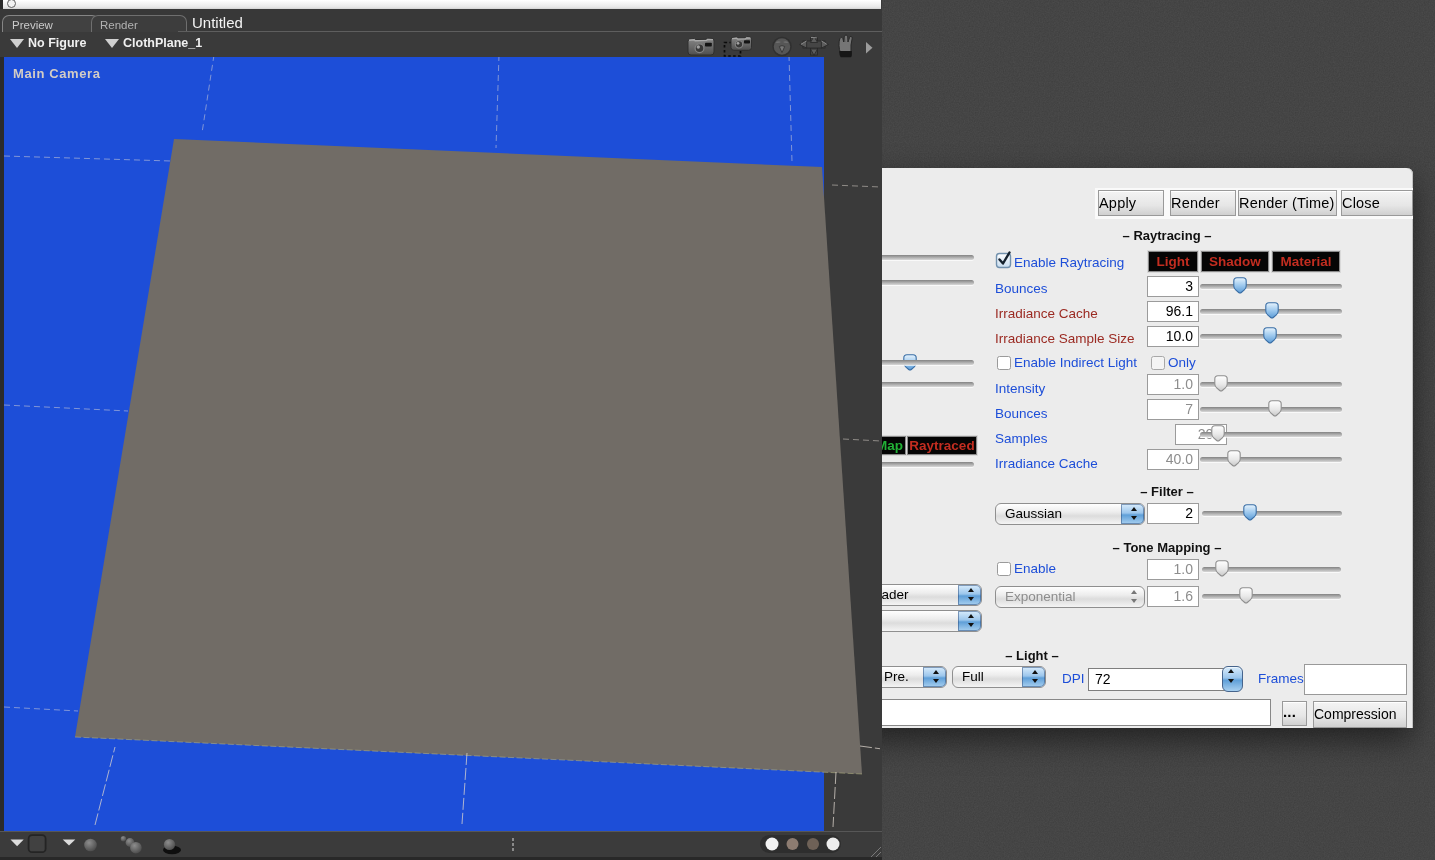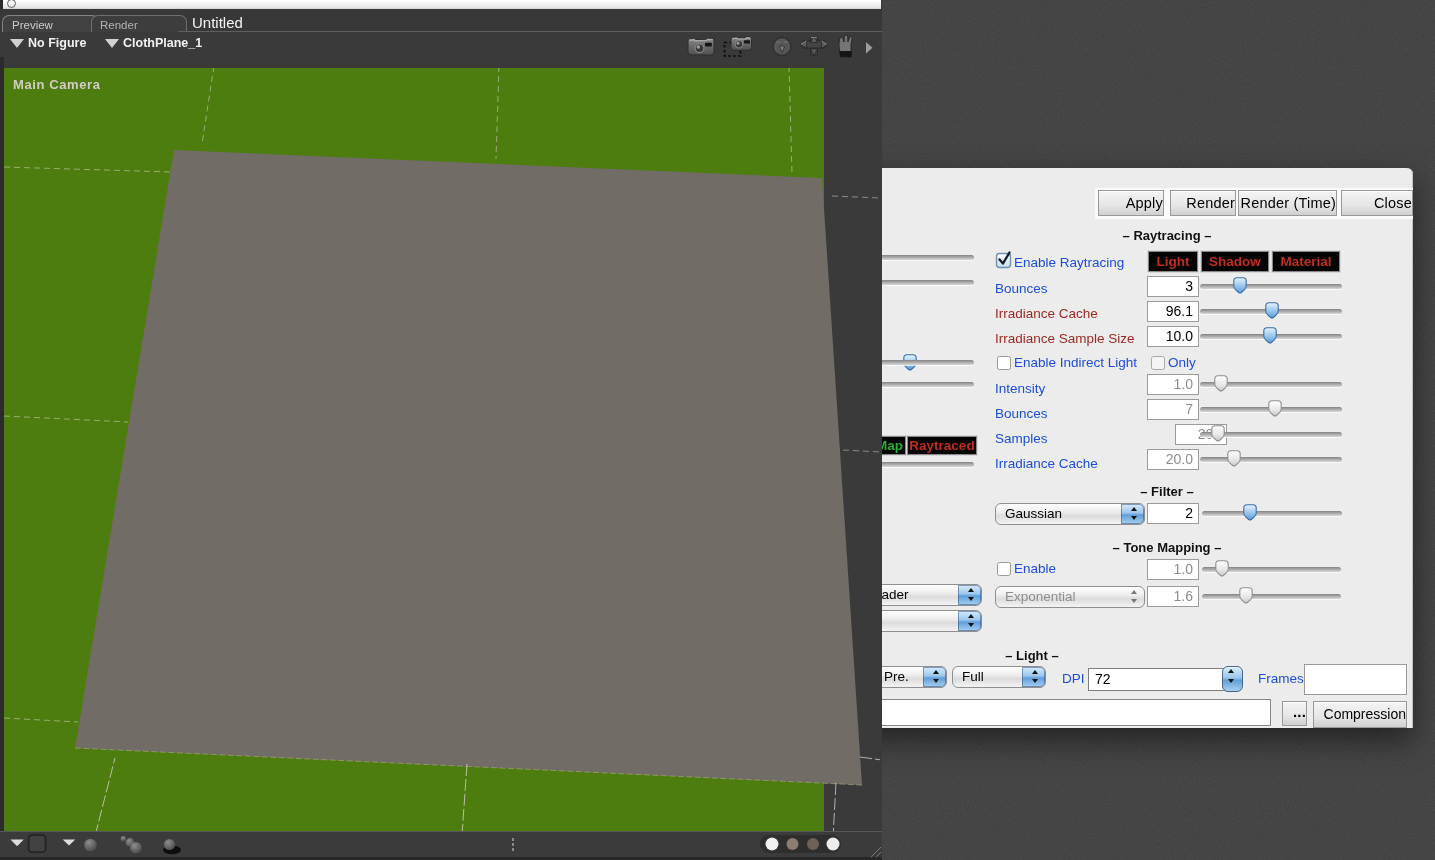--- a/index.html
+++ b/index.html
@@ -1,21 +1,21 @@
 <!DOCTYPE html>
 <html><head><meta charset="utf-8">
 <style>
 html,body{margin:0;padding:0}
 body{width:1435px;height:860px;background:#3c3c3c;font-family:"Liberation Sans",sans-serif;overflow:hidden;position:relative}
 .a{position:absolute}
 
 #dlg{position:absolute;left:651px;top:168px;width:762px;height:560px;background:#ececec;border-radius:6px 6px 0 0;box-shadow:0 12px 30px rgba(0,0,0,.5),inset -1px 0 0 #c2c2c2}
 #tbar{position:absolute;left:0;top:0;width:762px;height:17px;border-radius:6px 6px 0 0;background:linear-gradient(#dcdcdc,#bfbfbf 55%,#a6a6a6);border-bottom:1px solid #6e6e6e}
 #tbar span{position:absolute;left:0;width:762px;text-align:center;top:2px;font-size:13px;color:#1c1c1c}
-.btn{position:absolute;height:24px;background:linear-gradient(#f4f4f4,#e6e6e6 60%,#d0d0d0);border:1px solid #999;box-shadow:inset 0 1px 0 #fff;font-size:14.5px;color:#000;text-align:right;line-height:24px;letter-spacing:.2px}
+.btn{position:absolute;height:24px;background:linear-gradient(#f4f4f4,#e6e6e6 60%,#d0d0d0);border:1px solid #999;box-shadow:inset 0 1px 0 #fff;font-size:14.5px;color:#000;text-align:left;line-height:24px;letter-spacing:.2px}
 .seclbl{position:absolute;font-size:13px;font-weight:bold;color:#111;white-space:nowrap;transform:translateX(-50%)}
 .lbl{position:absolute;font-size:13.5px;color:#1d4ed8;white-space:nowrap}
 .lbl.red{color:#9b2a22}
 .vbox{position:absolute;width:45px;height:19px;background:#fff;border:1px solid #9b9b9b;font-size:14px;color:#000;text-align:right;padding-right:5px;line-height:19px}
 .vbox.dis{color:#8d8d8d}
 .track{position:absolute;height:5px;border-radius:3px;background:linear-gradient(#838383,#d8d8d8);box-shadow:0 1px 0 rgba(255,255,255,.7)}
 .blkbtn{position:absolute;background:#050505;border:1px solid #8a8a8a;outline:1px solid #d9d9d9;font-weight:bold;font-size:13.5px;text-align:center}
 .cb{position:absolute;width:12px;height:12px;border:1px solid #9a9a9a;background:#fff;border-radius:2.5px}
 .cb.dis{background:#f4f4f4;border-color:#a8a8a8}
 .pop{position:absolute;height:20px;border:1px solid #8f8f8f;border-radius:6px;background:linear-gradient(#ffffff,#ededed 40%,#dcdcdc 60%,#f4f4f4);font-size:13.5px;color:#000}
@@ -25,21 +25,21 @@
 .arr.up{border-bottom:4.5px solid #111}
 .arr.dn{border-top:4.5px solid #111}
 
 #win{position:absolute;left:0;top:0;width:882px;height:860px;background:#3a3a3a;z-index:5}
 #topstrip{position:absolute;left:3px;top:0;width:878px;height:10px;background:linear-gradient(#ffffff,#e8e8e8 70%,#c8c8c8)}
 #tabbar{position:absolute;left:0px;top:9px;width:882px;height:23px;background:#383838}
 .tab{position:absolute;top:6px;height:18px;border-radius:7px 7px 0 0;font-size:11.5px;text-align:center}
 #toolrow{position:absolute;left:0;top:32px;width:882px;height:25px;background:#3a3a3a}
 .ddt{position:absolute;width:0;height:0;border-left:7px solid transparent;border-right:7px solid transparent;border-top:9px solid #d0d0d0}
 .ddl{position:absolute;font-size:12.5px;font-weight:bold;color:#f0f0f0;top:4px}
-#vp{position:absolute;left:4px;top:68px;width:820px;height:774px;background:#4d7c0f}
+#vp{position:absolute;left:4px;top:57px;width:820px;height:774px;background:#1d4ed8}
 #botbar{position:absolute;left:0;top:831px;width:882px;height:26px;background:#3b3b3b;border-top:1px solid #575757}
 </style></head>
 <body>
 <svg style="position:absolute;left:882px;top:0" width="553" height="860">
 <defs>
       <filter id="nz" x="0" y="0" width="100%" height="100%">
         <feTurbulence type="fractalNoise" baseFrequency="0.8" numOctaves="2"></feTurbulence>
         <feColorMatrix type="matrix" values="0 0 0 0 0.72  0 0 0 0 0.72  0 0 0 0 0.72  0 0 0 0.10 0"></feColorMatrix>
       </filter>
     </defs>
@@ -96,21 +96,21 @@
 <div class="lbl" style="left:363px;top:187px">Enable Indirect Light</div>
 <div class="cb dis" style="left:500px;top:188px"></div>
 <div class="lbl" style="left:517px;top:187px">Only</div>
 <div class="lbl" style="left:344px;top:213px">Intensity</div>
 <div class="vbox dis" style="left:496px;top:206px">1.0</div>
 <div class="lbl" style="left:344px;top:238px">Bounces</div>
 <div class="vbox dis" style="left:496px;top:231px">7</div>
 <div class="lbl" style="left:344px;top:263px">Samples</div>
 <div class="vbox dis" style="left:524px;top:256px">200</div>
 <div class="lbl" style="left:344px;top:288px">Irradiance Cache</div>
-<div class="vbox dis" style="left:496px;top:281px">20.0</div>
+<div class="vbox dis" style="left:496px;top:281px">40.0</div>
 
 <div class="seclbl" style="left:516px;top:316px">– Filter –</div>
 <div class="pop" style="left:344px;top:335px;width:148px">
       <span class="pt">Gaussian</span>
       <span class="cap"></span>
       <span class="arr up" style="right:7px;top:3px"></span>
       <span class="arr dn" style="right:7px;top:12px"></span>
     </div>
 <div class="vbox" style="left:496px;top:335px">2</div>
 

